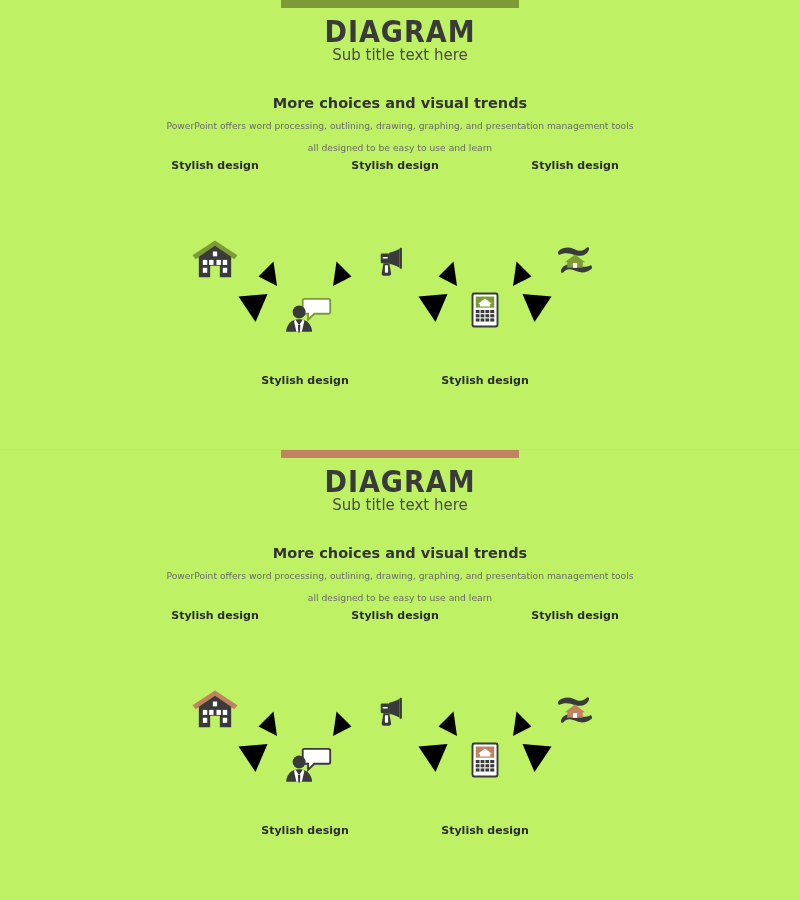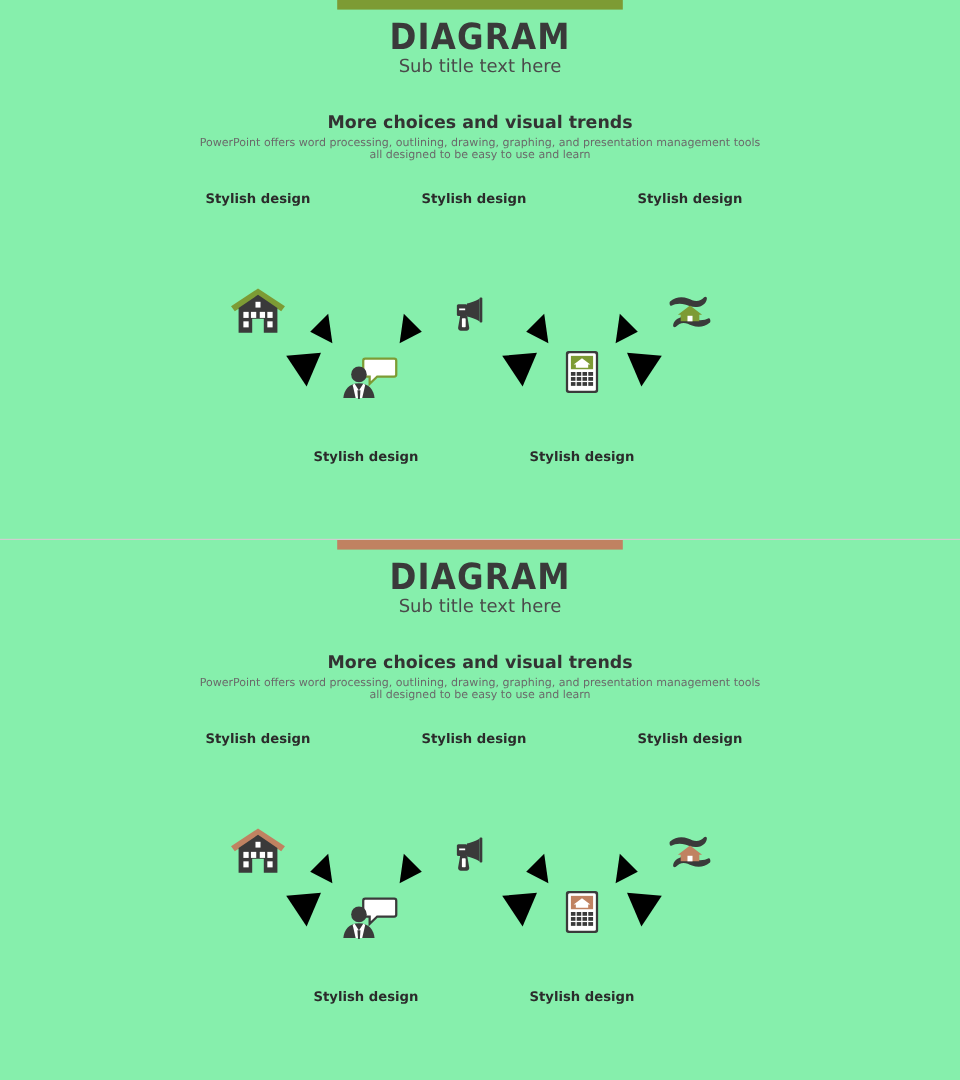--- a/index.html
+++ b/index.html
@@ -11,21 +11,21 @@
     width: 800px;
     height: 900px;
     font-family: "DejaVu Sans", "Liberation Sans", sans-serif;
     overflow: hidden;
     position: relative;
   }
   .panel {
     position: relative;
     width: 800px;
     height: 450px;
-    background: #86efac;
+    background: #bef264;
     overflow: hidden;
   }
   .panel-divider {
     position: absolute;
     left: 0;
     top: 449px;
     width: 800px;
     height: 1px;
     background: #cfcfcf;
   }
@@ -69,21 +69,21 @@
     font-weight: bold;
     color: #333333;
   }
   .body-text {
     position: absolute;
     top: 115px;
     left: 160px;
     width: 480px;
     text-align: center;
     font-size: 9.2px;
-    line-height: 10px;
+    line-height: 22px;
     color: #6a6a6a;
   }
   .diagram-wrap {
     position: absolute;
     top: 160px;
     left: 0;
     width: 653px;
     height: 250px;
   }
   .node-label {

